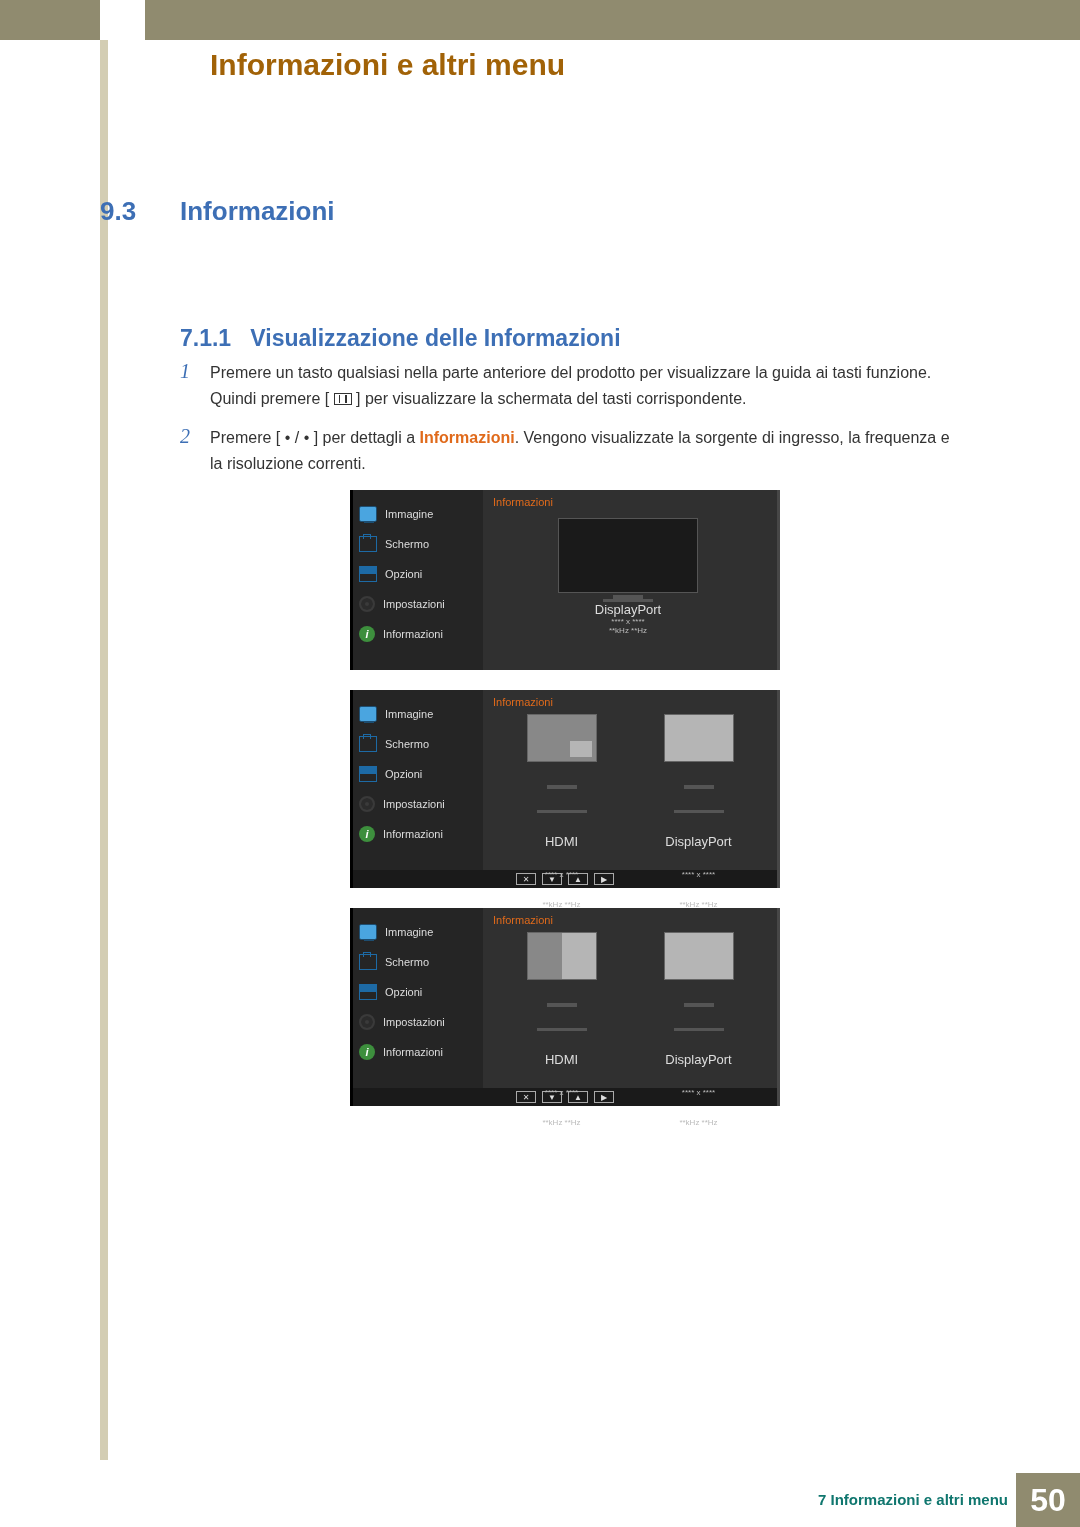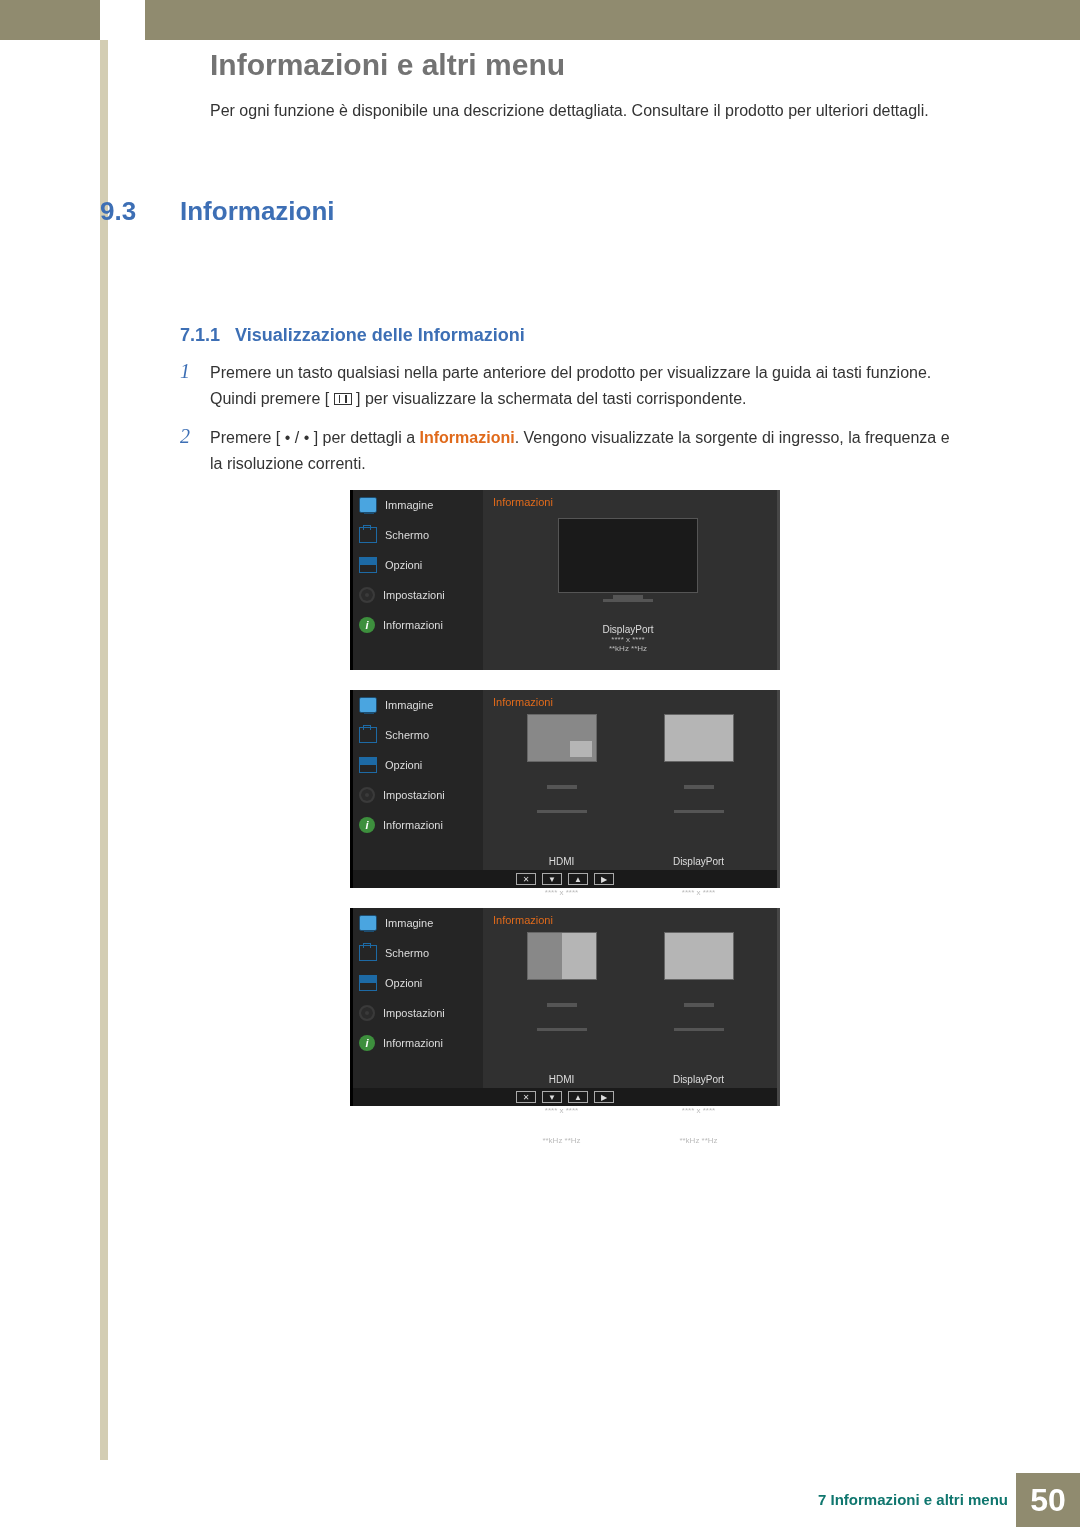--- a/index.html
+++ b/index.html
@@ -1,62 +1,62 @@
 <!DOCTYPE html>
 <html><head>
 <meta charset="utf-8">
 <style>
   * { margin: 0; padding: 0; box-sizing: border-box; }
   body { font-family: Arial, Helvetica, sans-serif; font-size: 14px; color: #333; background: #fff; width: 1080px; }
   .page { position: relative; width: 1080px; height: 1527px; }
   .topbar { position: absolute; top: 0; left: 0; right: 0; height: 40px; background: #908b6f; }
   .topbar .tab { position: absolute; left: 100px; top: 0; width: 45px; height: 40px; background: #fff; }
   .leftbar { position: absolute; left: 100px; top: 40px; width: 8px; height: 1420px; background: #d3cdb3; }
-  .chapter-title { position: absolute; left: 210px; top: 48px; font-size: 30px; font-weight: bold; color: #737373; }
+  .chapter-title { position: absolute; left: 210px; top: 48px; font-size: 30px; font-weight: bold; color: #a16207; }
   .intro { position: absolute; left: 210px; top: 98px; width: 750px; font-size: 16px; line-height: 1.6; }
   .sec-num { position: absolute; left: 100px; top: 196px; font-size: 26px; font-weight: bold; color: #3d6fb5; }
   .sec-title { position: absolute; left: 180px; top: 196px; font-size: 26px; font-weight: bold; color: #3d6fb5; }
   .sec-text { position: absolute; left: 180px; top: 262px; width: 780px; font-size: 16px; }
-  .subsec { position: absolute; left: 180px; top: 325px; font-size: 18px; font-weight: bold; color: #3d6fb5; }
+  .subsec { position: absolute; left: 180px; top: 325px; font-size: 23px; font-weight: bold; color: #3d6fb5; }
   .steps { position: absolute; left: 180px; top: 360px; width: 780px; }
   .step { display: flex; margin-bottom: 14px; }
   .step-num { width: 30px; flex: none; font-size: 20px; font-style: italic; color: #3d6fb5; font-family: Georgia, serif; }
   .step-text { flex: 1; font-size: 16px; line-height: 1.6; }
   .accent { color: #e06a1b; font-weight: bold; }
   .inline-icon { display: inline-block; width: 18px; height: 12px; border: 1.5px solid #333; position: relative; vertical-align: middle; }
   .inline-icon::before, .inline-icon::after { content: ""; position: absolute; top: 1px; bottom: 1px; width: 1.5px; background: #333; }
   .inline-icon::before { left: 4px; }
   .inline-icon::after { right: 4px; }
 
   .osd-area { position: absolute; left: 350px; top: 490px; width: 430px; }
 
   .osd { width: 430px; margin-bottom: 20px; }
   .osd-main { display: flex; height: 180px; background: #2b2b2b; border-left: 3px solid #000; border-right: 3px solid #474747; }
-  .osd-left { width: 130px; background: #252525; padding: 0 6px; }
+  .osd-left { width: 130px; background: #252525; padding: 9px 6px; }
   .osd-item { display: flex; align-items: center; height: 30px; font-size: 11px; color: #ddd; }
   .osd-item-active { color: #ddd; }
   .osd-ico { width: 18px; height: 16px; margin-right: 8px; display: inline-block; position: relative; }
   .ico-immagine { background: linear-gradient(#4aa5e0,#4aa5e0); border: 1px solid #1d4d70; border-radius: 2px; }
   .ico-immagine::after { content:""; position:absolute; bottom:-2px; left:4px; width:10px; height:2px; background:#1d4d70; }
   .ico-schermo { border: 1.5px solid #1d6aa5; }
   .ico-schermo::before { content:""; position:absolute; left:3px; top:-3px; width:6px; height:4px; border:1.5px solid #1d6aa5; border-bottom:none; }
   .ico-opzioni { background: linear-gradient(#1d6aa5 50%, transparent 50%); border:1px solid #1d6aa5; }
   .ico-impostazioni { width:16px; height:16px; border-radius:50%; background:#3a3a3a; box-shadow: inset 0 0 0 4px #2b2b2b; border:2px solid #3a3a3a; }
   .ico-info { width:16px; height:16px; border-radius:50%; background:#3d8f3d; color:#fff; text-align:center; font-size:11px; line-height:16px; font-weight:bold; font-style: italic; }
   .osd-right { flex: 1; background: #303030; position: relative; }
   .osd-right-title { font-size: 11px; color: #e06a1b; padding: 6px 10px; }
   .osd-bottom { height: 18px; background: #1a1a1a; border-left: 3px solid #000; border-right: 3px solid #474747; display:flex; justify-content:center; align-items:center; gap:6px; }
   .nav-btn { width:20px; height:12px; border:1px solid #aaa; display:flex; align-items:center; justify-content:center; font-size:8px; color:#ddd; }
 
   .monitor-block { position: absolute; display:flex; flex-direction:column; align-items:center; }
   .monitor-big { top: 28px; left: 35px; width: 220px; }
   .monitor-screen-big { width: 140px; height: 75px; background: #1a1a1a; border: 1px solid #555; }
   .monitor-stand { width: 30px; height: 4px; background: #555; margin-top: 2px; }
   .monitor-base { width: 50px; height: 3px; background: #555; }
-  .monitor-label { font-size: 10px; color: #ddd; margin-top: 22px; text-align:center; }
+  .monitor-label { font-size: 13px; color: #ddd; margin-top: 0; text-align:center; }
   .monitor-sub { font-size: 8px; color: #bbb; text-align:center; }
 
   .dual-area { position:absolute; top: 24px; left: 0; right:0; display:flex; justify-content:space-around; padding: 0 10px; }
   .monitor-small { display:flex; flex-direction:column; align-items:center; width: 120px; gap: 21px; }
   .monitor-screen-sm { width: 70px; height: 48px; background: #888; border:1px solid #666; position:relative; }
   .pip-box { position:absolute; right:4px; bottom:4px; width:22px; height:16px; background:#b5b5b5; }
   .pbp-half { width:50%; height:100%; float:left; }
   .pbp-l { background:#888; }
   .pbp-r { background:#b5b5b5; }
 
@@ -67,21 +67,20 @@
 </head>
 <body>
 
 <div class="page">
   <div class="topbar">
     <div class="tab"></div>
   </div>
   <div class="leftbar"></div>
 
   <div class="chapter-title">Informazioni e altri menu</div>
-  <div class="intro">Per ogni funzione è disponibile una descrizione dettagliata. Consultare il prodotto per ulteriori dettagli.</div>
 
   <div class="sec-num">9.3</div>
   <div class="sec-title">Informazioni</div>
 
   <div class="subsec">
     <span>7.1.1</span>&nbsp;&nbsp;
     <span>Visualizzazione delle Informazioni</span>
   </div>
 
   <div class="steps">

